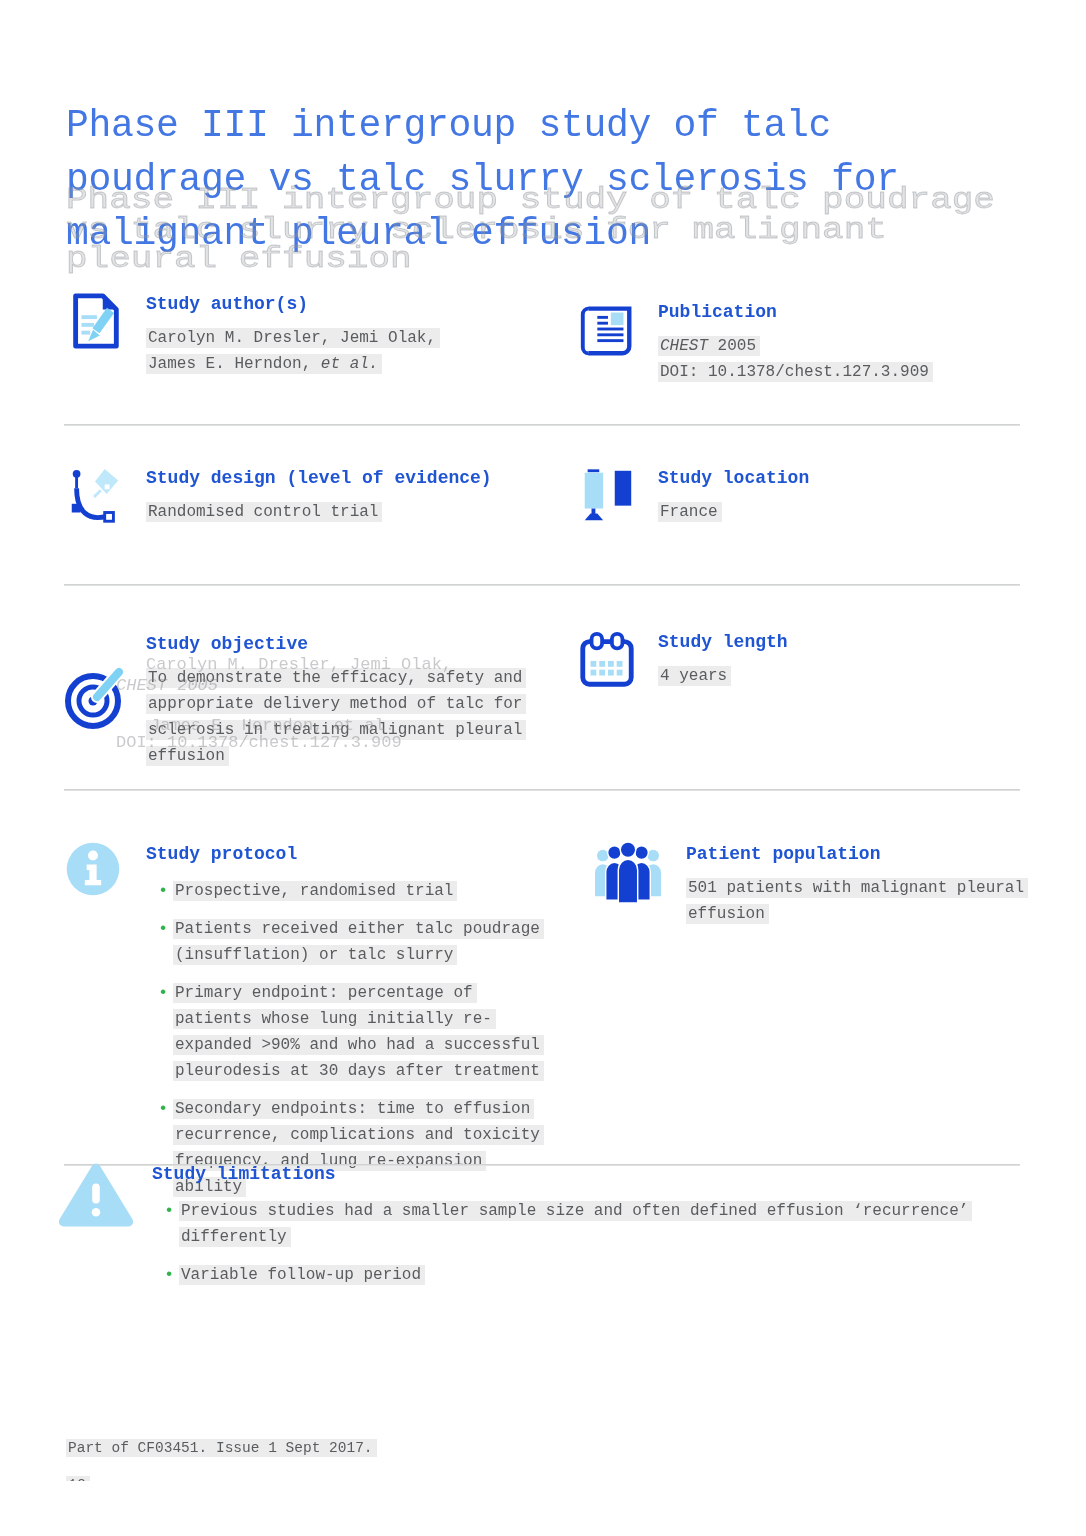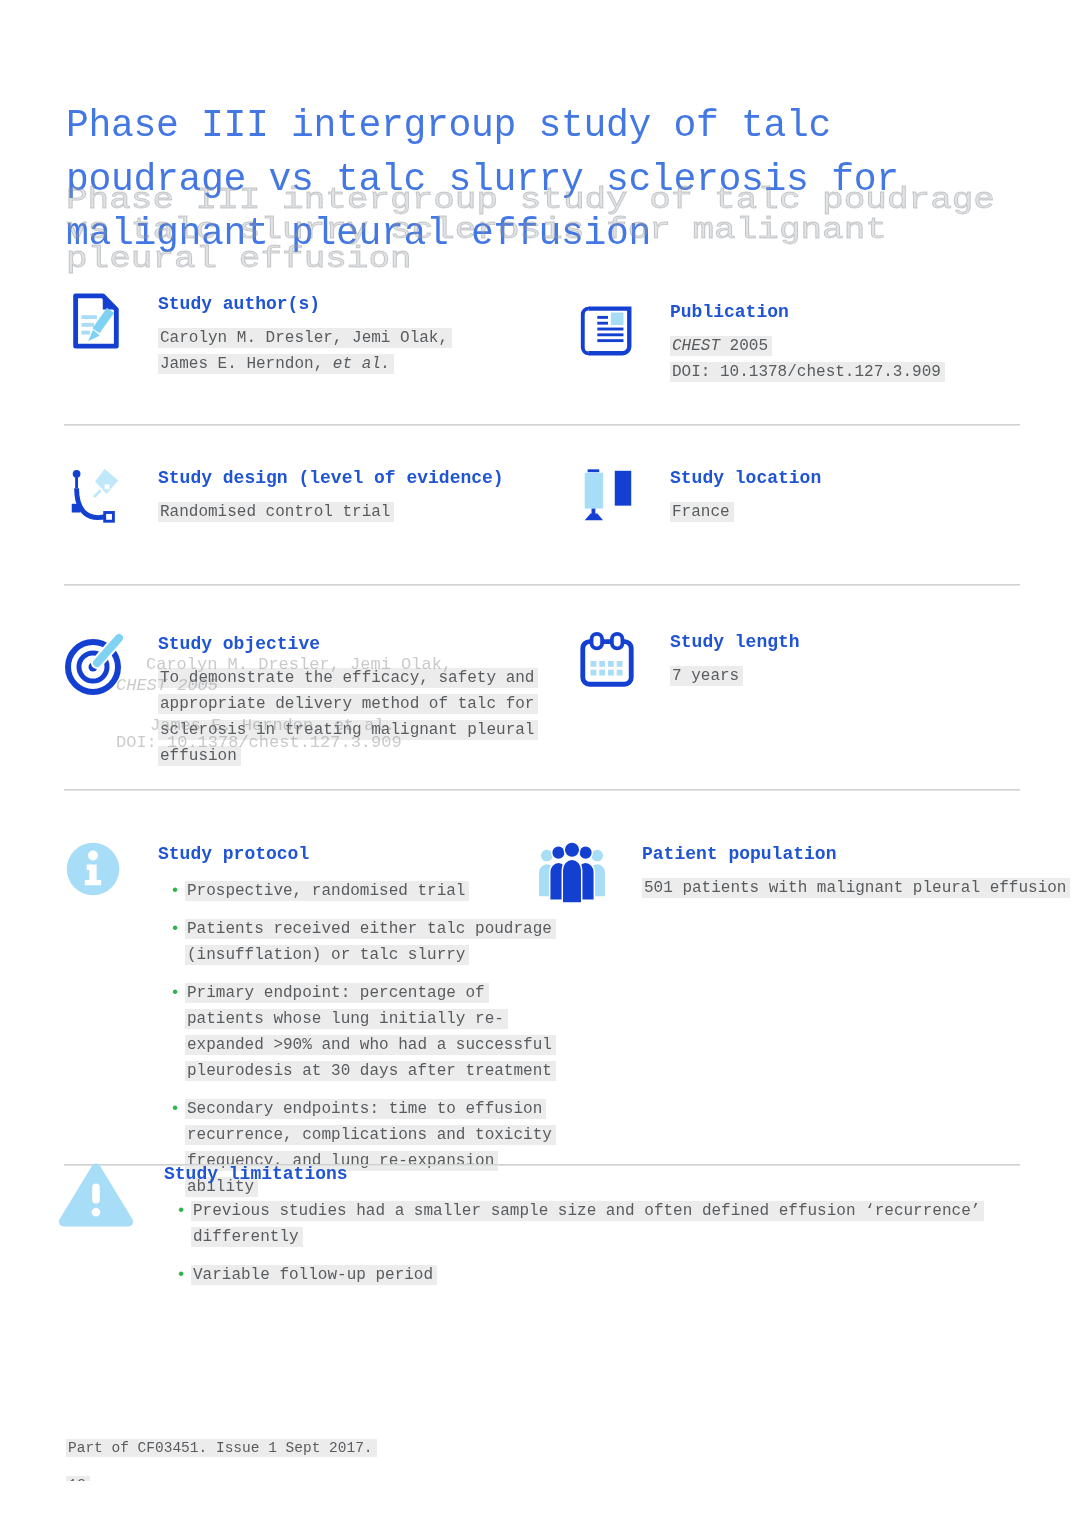--- a/index.html
+++ b/index.html
@@ -17,21 +17,21 @@
   }
   .ghost-title {
     position:absolute; left:66px; top:186px; width:950px;
     font-size:36px; line-height:36px;
     color:rgba(150,156,160,0.28);
     -webkit-text-stroke:1px rgba(140,146,150,0.45);
     transform:scaleY(0.82); transform-origin:top left;
     pointer-events:none;
   }
   
-  .sec { position:absolute; display:flex; gap:28px; align-items:flex-start; }
+  .sec { position:absolute; display:flex; gap:16px; align-items:flex-start; }
   .icon-box { width:66px; flex:0 0 66px; }
   .icon-box.wide { width:80px; flex:0 0 80px; }
   .txt { padding-top:2px; }
   .sec-heading {
     font-size:18px; font-weight:700; color:#1f55d3;
     margin:0 0 9px 0; line-height:24px;
   }
   .body-txt { font-size:16px; line-height:26px; color:#595c5f; margin:0; }
   .hl {
     background:#ececec;
@@ -65,24 +65,24 @@
   #ghost-l3 { left:150px; top:716px; }
   #ghost-l4 { left:116px; top:733px; }
   
   .footer-line { position:absolute; left:66px; top:1440px; font-size:14.5px; color:#595c5f;border-radius:8px; }
   .page-number { position:absolute; left:66px; top:1477px; font-size:15px; color:#595c5f; }
   
   #sec-authors     { left:64px;  top:290px; }
   #sec-publication { left:576px; top:298px; }
   #sec-design      { left:64px;  top:464px;justify-content:space-between; }
   #sec-location    { left:576px; top:464px; }
-  #sec-objective   { left:64px;  top:630px; }
+  #sec-objective   { left:64px;  top:630px;align-items:center; }
   #sec-length      { left:576px; top:628px; }
   #sec-protocol    { left:64px;  top:840px; }
-  #sec-population  { left:534px; top:840px;justify-content:flex-end; }
+  #sec-population  { left:590px; top:840px;justify-content:flex-end; }
   #sec-limitations { left:56px;  top:1160px; width:990px; }
   .ital { font-style:italic; }
 </style>
 </head>
 <body>
 
 <div id="page">
 
   <h1 class="page-title">Phase III intergroup study of talc poudrage vs talc slurry sclerosis for malignant pleural effusion</h1>
   <div class="ghost-title">Phase III intergroup study of talc poudrage vs talc slurry sclerosis for malignant pleural effusion</div>
@@ -194,21 +194,21 @@
             <rect x="42" y="33" width="6" height="6"></rect>
           <rect x="15" y="42" width="6" height="6"></rect>
             <rect x="24" y="42" width="6" height="6"></rect>
             <rect x="33" y="42" width="6" height="6"></rect>
             <rect x="42" y="42" width="6" height="6"></rect>
         </g>
       </svg>
     </span>
     <div class="txt">
       <p class="sec-heading">Study length</p>
-      <p class="body-txt"><span class="hl">7 years</span></p>
+      <p class="body-txt"><span class="hl">4 years</span></p>
     </div>
   </div>
 
   <div class="ghost-line" id="ghost-l1">Carolyn M. Dresler, Jemi Olak,</div>
   <div class="ghost-line" id="ghost-l2">CHEST 2005</div>
   <div class="ghost-line" id="ghost-l3">James E. Herndon, et al.</div>
   <div class="ghost-line" id="ghost-l4">DOI: 10.1378/chest.127.3.909</div>
 
   <div class="divider" id="div3"></div>
 

